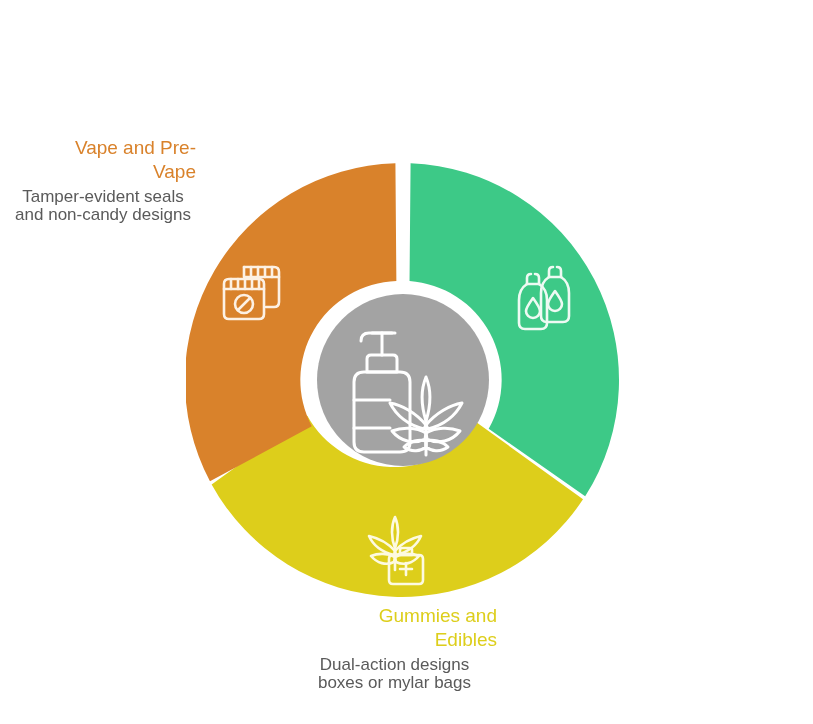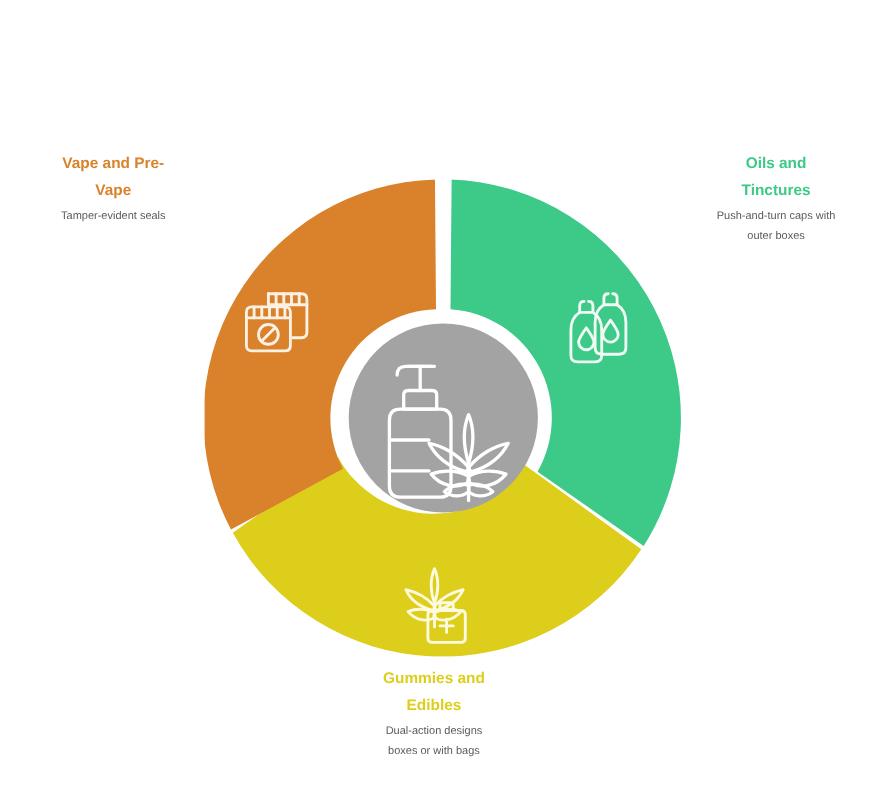--- a/index.html
+++ b/index.html
@@ -30,27 +30,28 @@
     height: 434px;
   }
   .wheel svg { display: block; }
 
   
   .label-block {
     position: absolute;
     text-align: center;
   }
   .label-title {
-    font-size: 14px;
-    font-weight: bold;
+    font-size: 19px;
+    font-weight: normal;
     line-height: 24px;
     margin: 0 0 4px 0;
+    text-align: right;
   }
   .label-desc {
-    font-size: 10px;
+    font-size: 17px;
     line-height: 18px;
     color: #5a5a5a;
     margin: 0;
   }
 
   #label-vape {
     left: 10px;
     top: 136px;
     width: 186px;
   }
@@ -171,38 +172,29 @@
     </svg>
   </div>
 
   <div class="label-block" id="label-vape">
     <div class="label-title" style="color: rgb(217, 130, 43);">
       <span>Vape and Pre-</span><br>
       <span>Vape</span>
     </div>
     <div class="label-desc">
       <span>Tamper-evident seals</span><br>
+      <span>and non-candy designs</span>
     </div>
   </div>
 
-  <div class="label-block" id="label-oils">
-    <div class="label-title" style="color: rgb(61, 201, 135);">
-      <span>Oils and</span><br>
-      <span>Tinctures</span>
-    </div>
-    <div class="label-desc">
-      <span>Push-and-turn caps with</span><br>
-      <span>outer boxes</span>
-    </div>
-  </div>
 
   <div class="label-block" id="label-gummies">
     <div class="label-title" style="color: rgb(221, 206, 27);">
       <span>Gummies and</span><br>
       <span>Edibles</span>
     </div>
     <div class="label-desc">
       <span>Dual-action designs</span><br>
-      <span>boxes or with bags</span>
+      <span>boxes or mylar bags</span>
     </div>
   </div>
 
 </div>
 
 </body></html>

